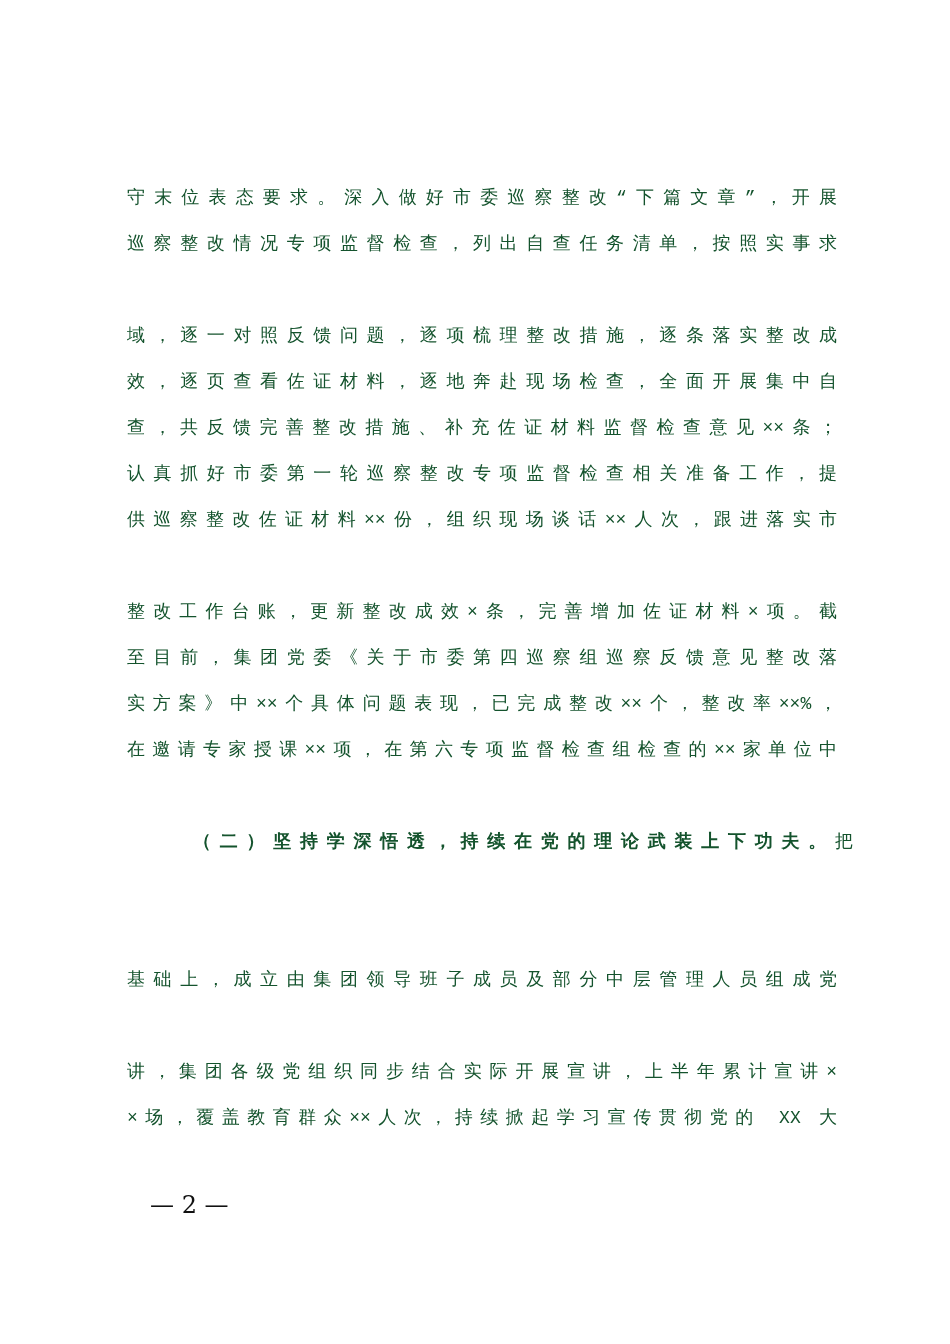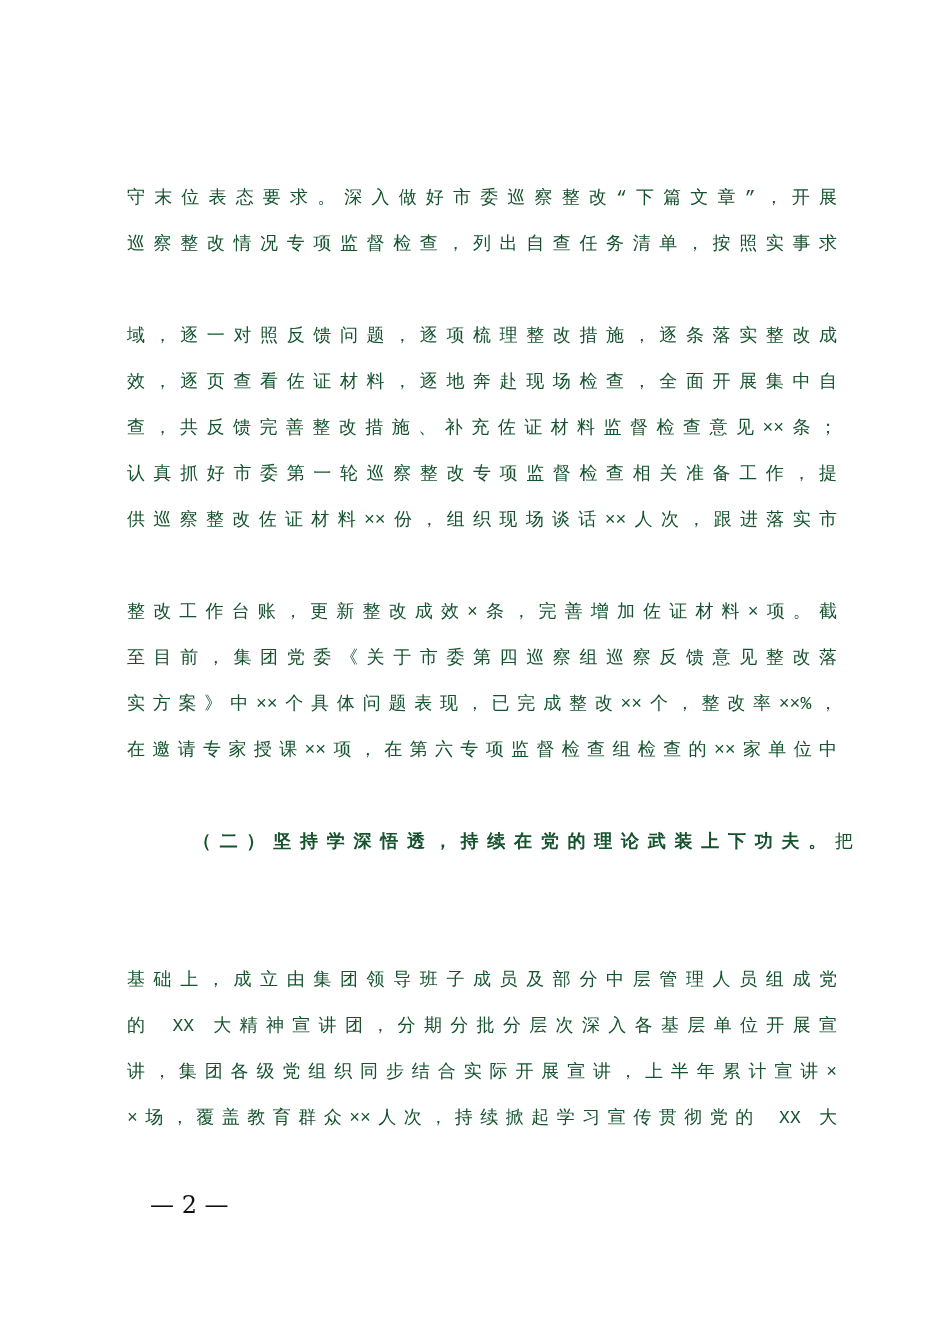--- a/index.html
+++ b/index.html
@@ -45,18 +45,17 @@
   <div class="line" style="top:451px">认真抓好市委第一轮巡察整改专项监督检查相关准备工作，提</div>
   <div class="line" style="top:589px">整改工作台账，更新整改成效×条，完善增加佐证材料×项。截</div>
   <div class="line" style="top:635px">至目前，集团党委《关于市委第四巡察组巡察反馈意见整改落</div>
   <div class="line" style="top:681px">实方案》中××个具体问题表现，已完成整改××个，整改率××%，</div>
   <div class="line" style="top:727px">在邀请专家授课××项，在第六专项监督检查组检查的××家单位中</div>
 
   <div class="line" style="top:819px; left:177px; width:660px;margin-left:16px;">
     <span class="h-bold">（二）坚持学深悟透，持续在党的理论武装上下功夫。</span><span class="h-normal">把</span>
   </div>
   <div class="line" style="top:957px">基础上，成立由集团领导班子成员及部分中层管理人员组成党</div>
-  <div class="line" style="top:1003px">的 XX 大精神宣讲团，分期分批分层次深入各基层单位开展宣</div>
   <div class="line" style="top:1049px">讲，集团各级党组织同步结合实际开展宣讲，上半年累计宣讲×</div>
   <div class="line" style="top:1095px">×场，覆盖教育群众××人次，持续掀起学习宣传贯彻党的 XX 大</div>
 
   <div class="footer">— 2 —</div>
 </div>
 
 </body></html>

